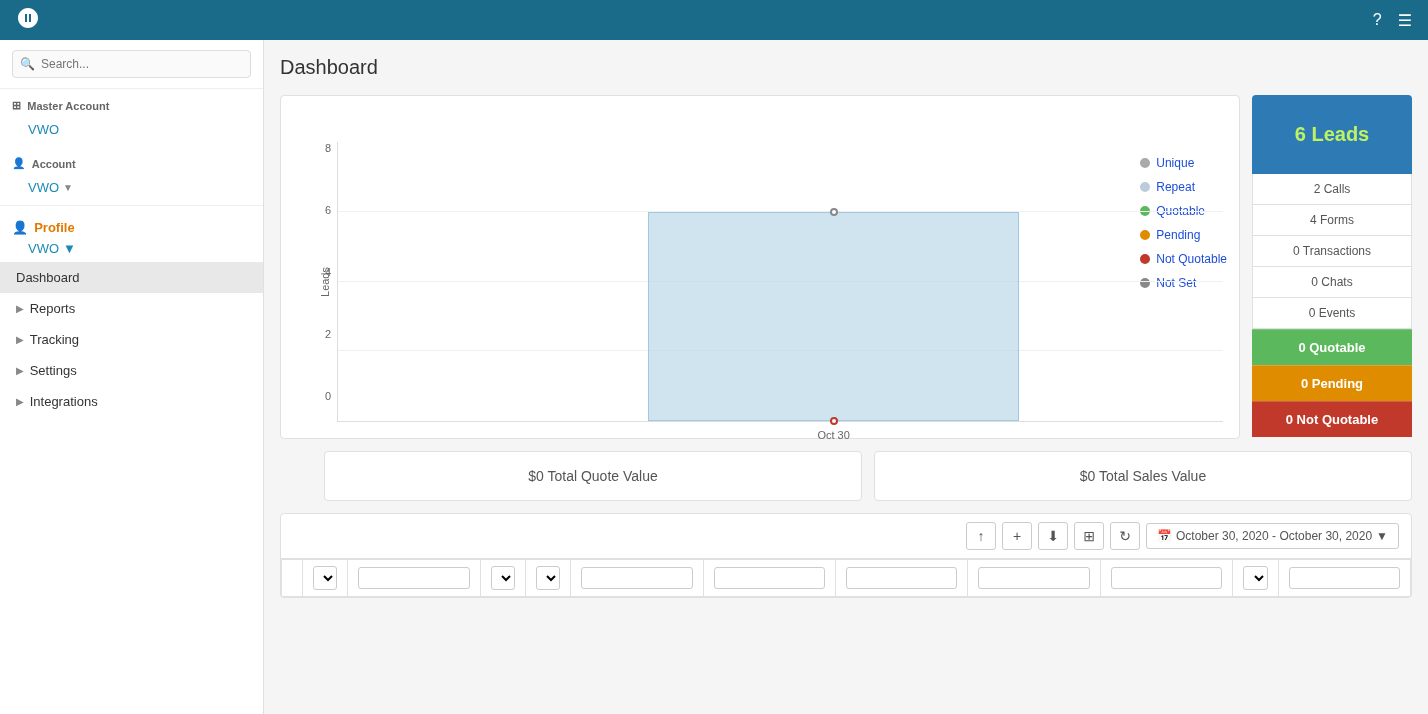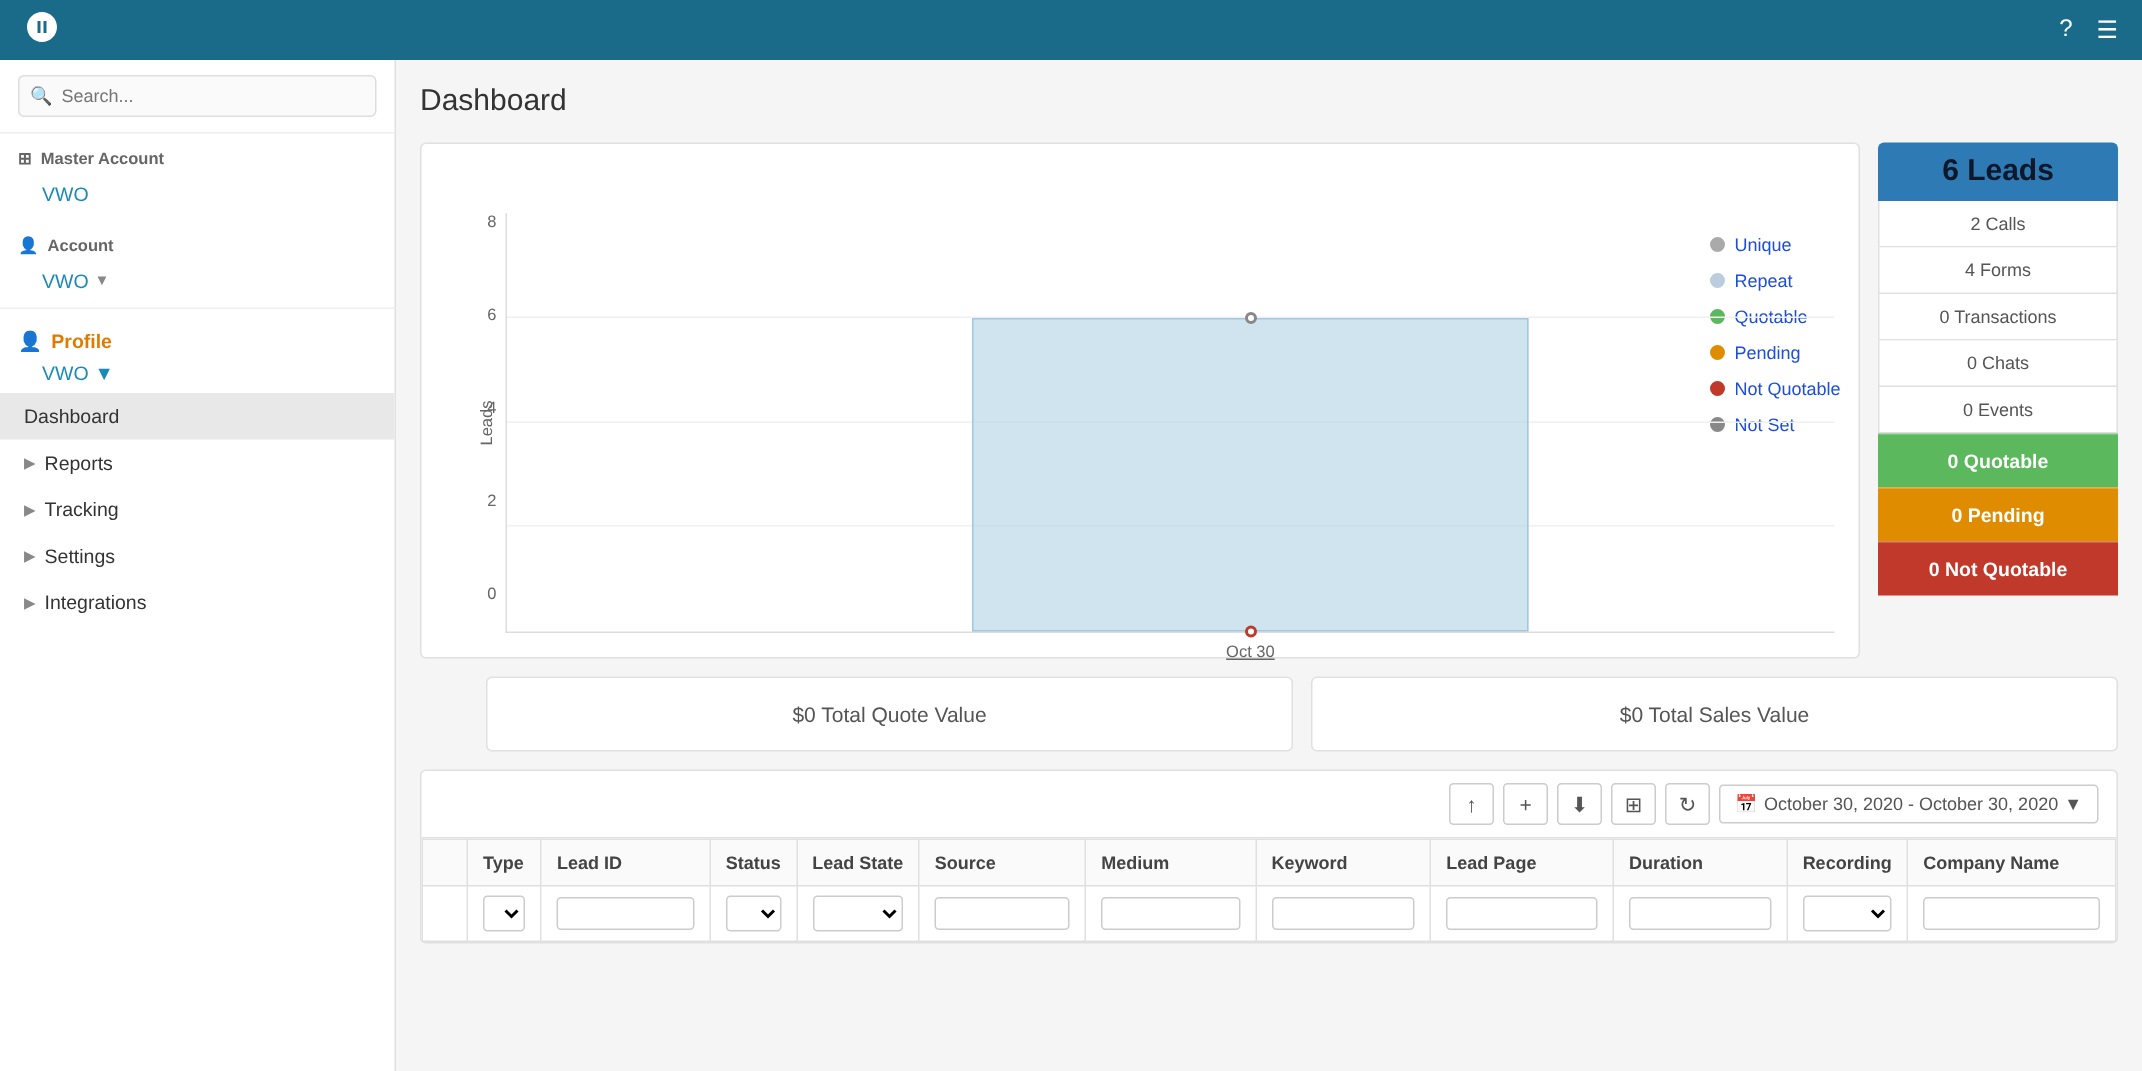--- a/index.html
+++ b/index.html
@@ -233,22 +233,22 @@
 
     
     .stats-panel {
       width: 160px;
       display: flex;
       flex-direction: column;
       gap: 0;
     }
     .leads-header {
       background: #2d7ab5;
-      color: #0f172a;
-      padding: 8px;
+      color: #bef264;
+      padding: 28px;
       text-align: center;
       border-radius: 4px 4px 0 0;
       font-size: 20px;
       font-weight: 600;
     }
     .stat-row {
       background: white;
       border: 1px solid #e0e0e0;
       border-top: none;
       padding: 8px 18px;
@@ -479,21 +479,21 @@
               <div class="chart-grid-line" style="bottom:75%;"></div>
               <div class="chart-grid-line" style="bottom:50%;"></div>
               <div class="chart-grid-line" style="bottom:25%;"></div>
 
               <div class="chart-bar" style="left:35%; width:42%; height:75%;"></div>
 
               <div class="chart-dot" style="background:white; border:2px solid #888; left:56%; bottom:75%;"></div>
 
               <div class="chart-dot" style="background:white; border:2px solid #c0392b; left:56%; bottom:0%;"></div>
 
-              <span class="x-label" style="left:56%;text-decoration:underline;">Oct 30</span>
+              <span class="x-label" style="left:56%;">Oct 30</span>
             </div>
           </div>
         </div>
       </div>
 
       <div class="stats-panel">
         <div class="leads-header">6 Leads</div>
         <div class="stat-row">2 Calls</div>
         <div class="stat-row">4 Forms</div>
         <div class="stat-row">0 Transactions</div>
@@ -524,34 +524,20 @@
         <button class="date-range-btn">
           <span>📅</span>
           <span>October 30, 2020 - October 30, 2020</span>
           <span>▼</span>
         </button>
       </div>
       <div class="table-wrapper">
         <table>
           <thead>
             <tr>
-              <th class="th-first"></th>
-              <th>Type</th>
-              <th>Lead ID</th>
-              <th>Status</th>
-              <th>Lead State</th>
-              <th>Source</th>
-              <th>Medium</th>
-              <th>Keyword</th>
-              <th>Lead Page</th>
-              <th>Duration</th>
-              <th>Recording</th>
-              <th>Company Name</th>
-            </tr>
-            <tr>
               <td></td>
               <td>
                 <select class="filter-select"><option></option></select>
               </td>
               <td>
                 <input type="text" class="filter-input" style="">
               </td>
               <td>
                 <select class="filter-select"><option></option></select>
               </td>

